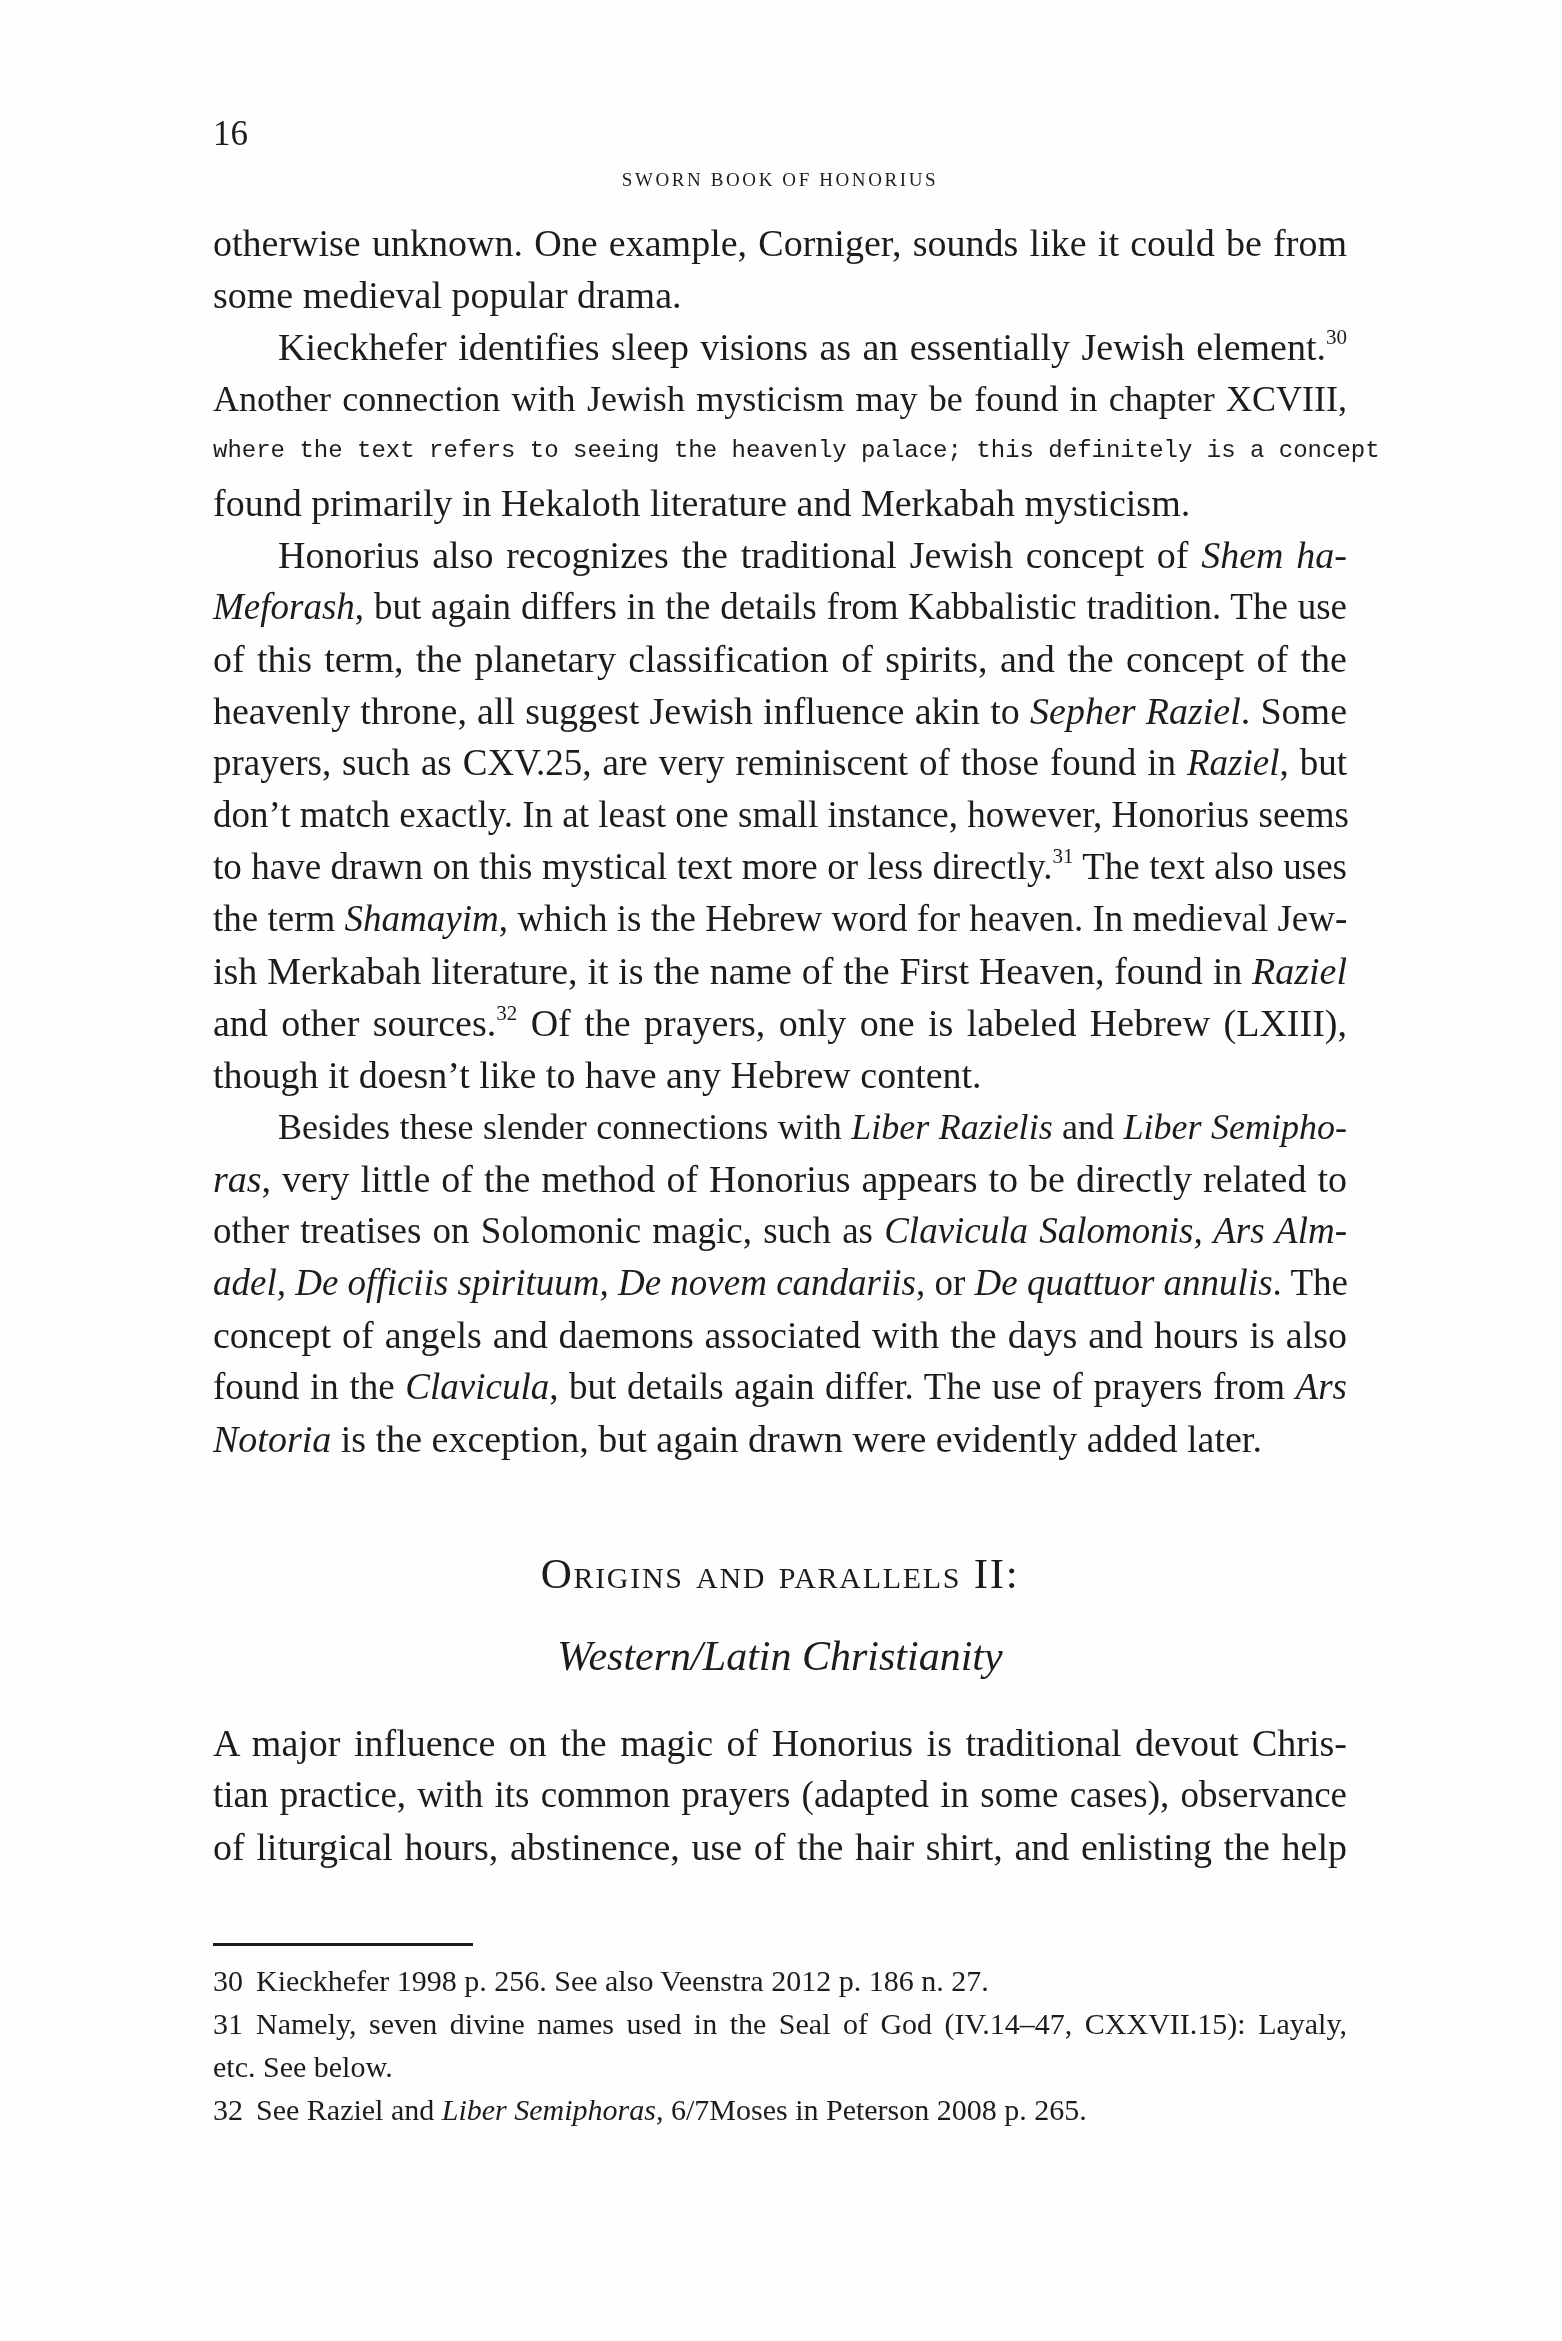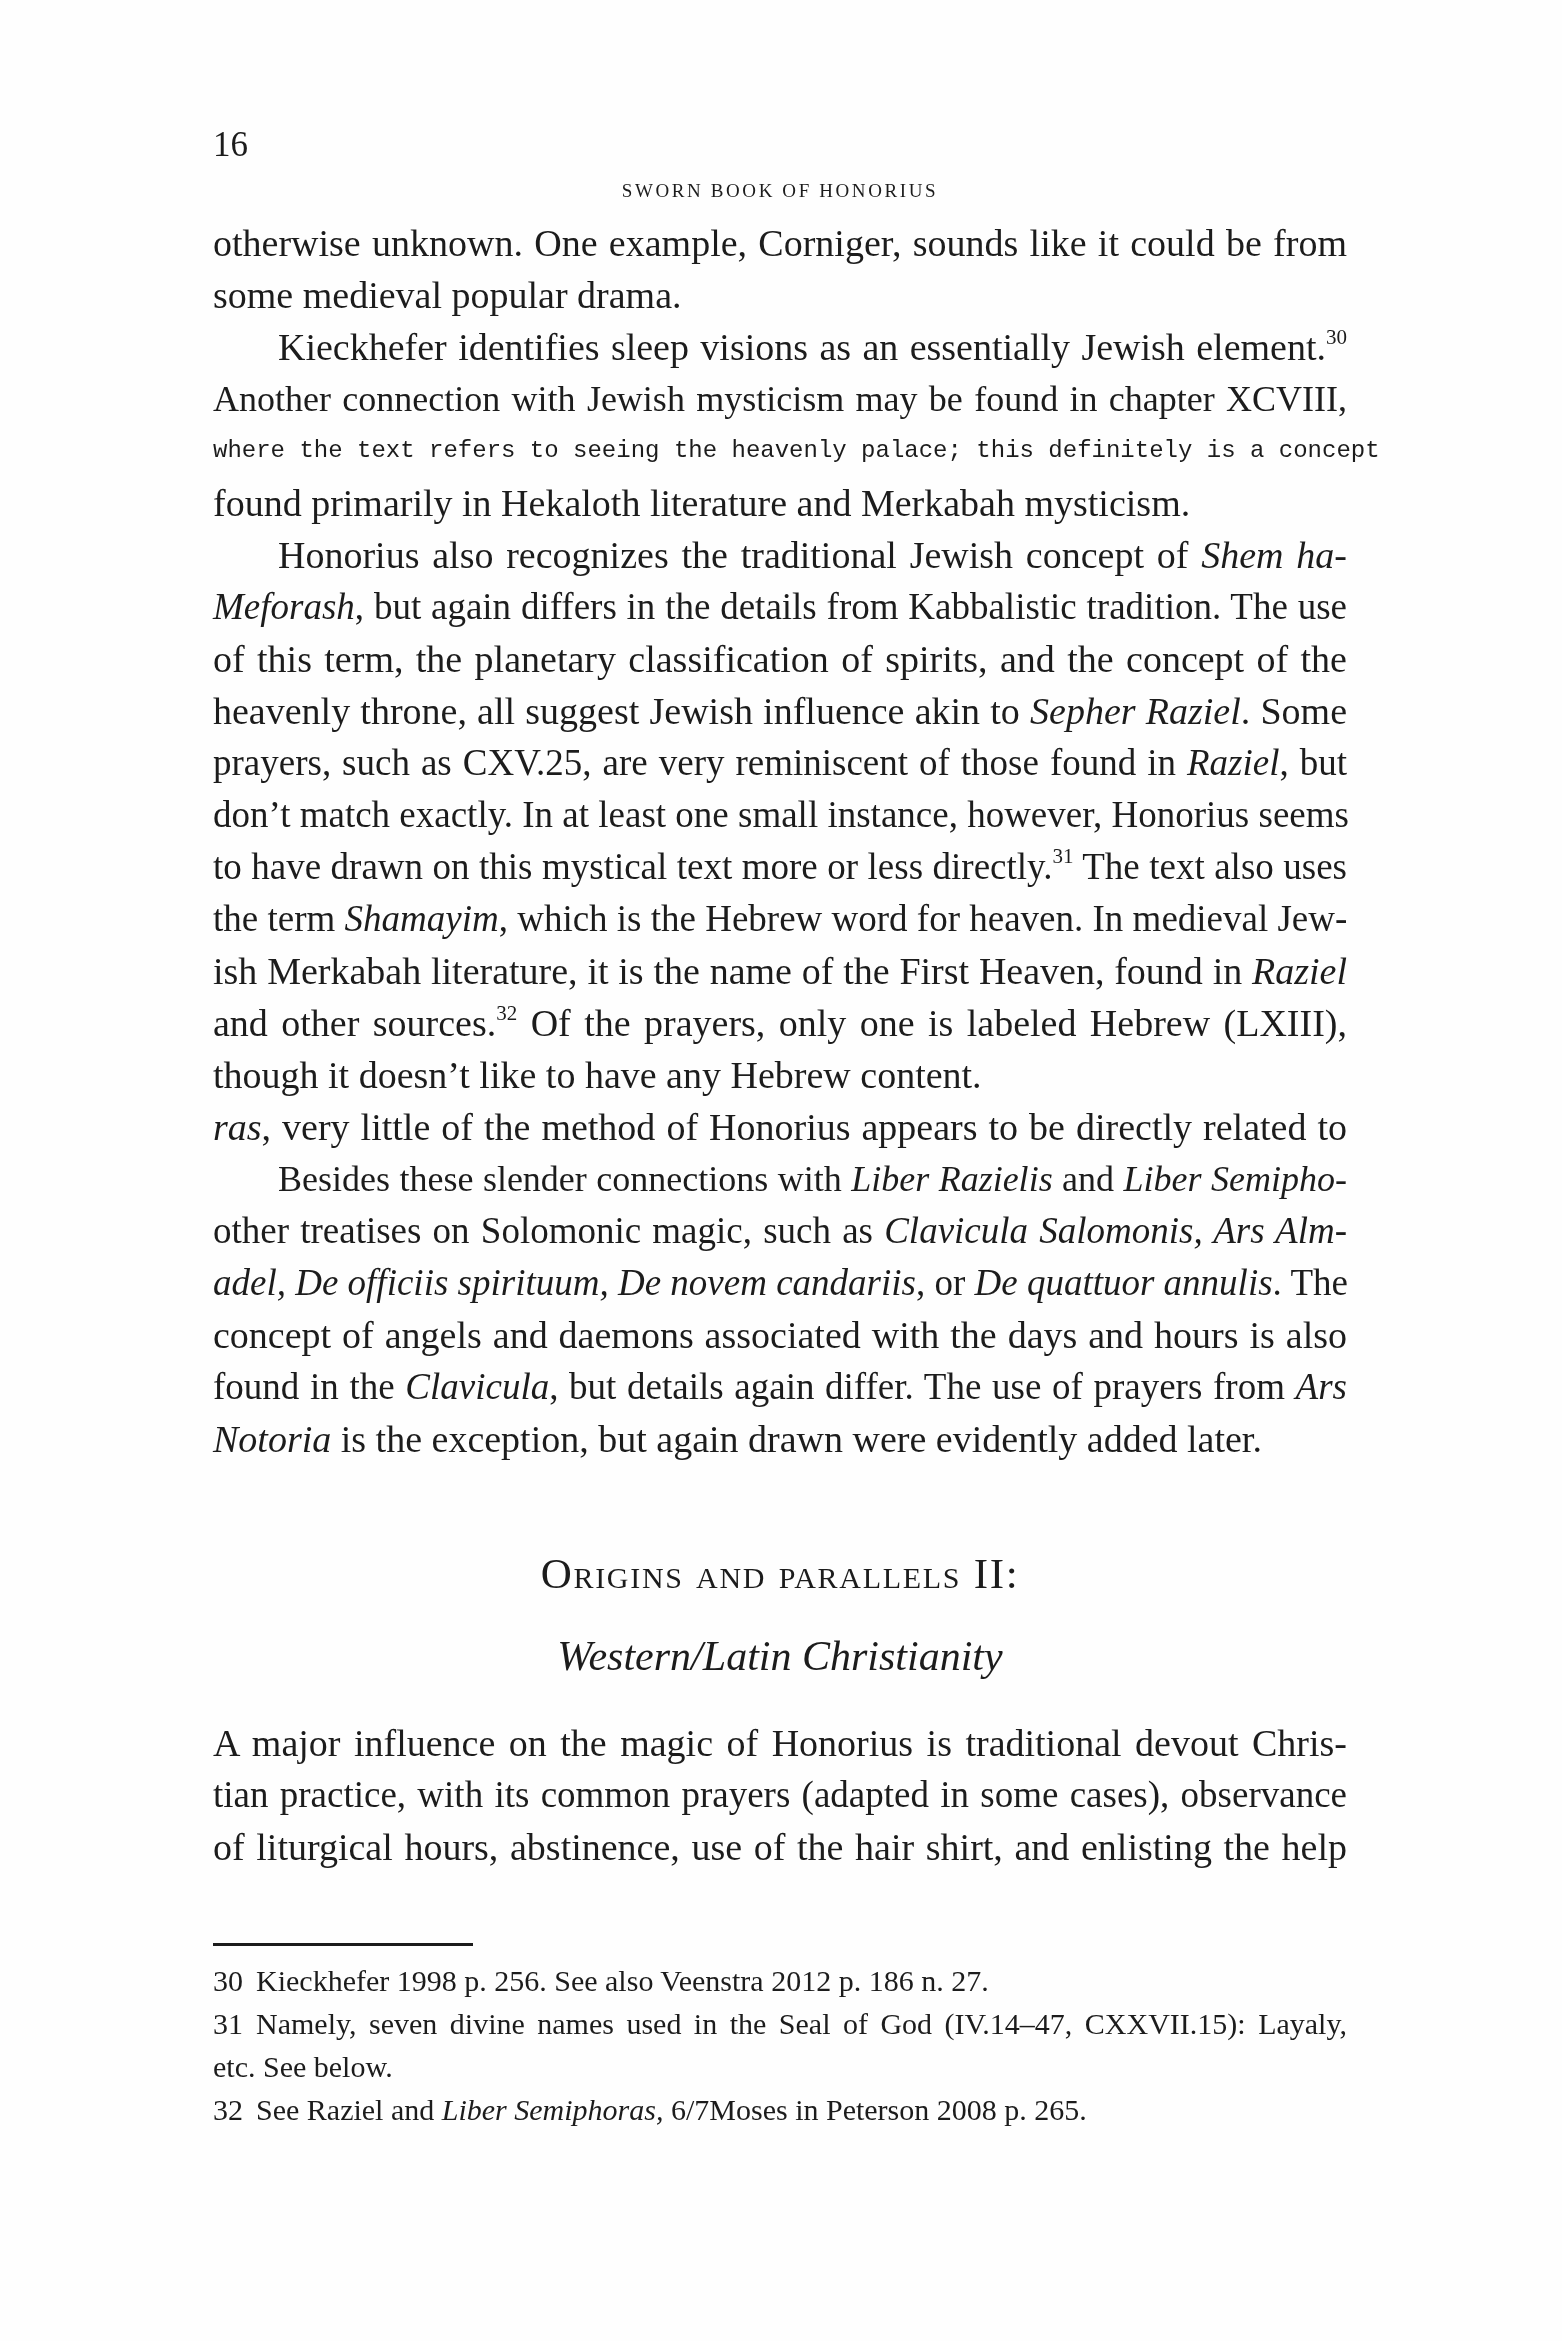--- a/index.html
+++ b/index.html
@@ -1,20 +1,20 @@
 <!DOCTYPE html>
 <html style="font-size:14px"><head>
 <meta charset="utf-8">
 <style>
   html, body { margin: 0; padding: 0; background: #ffffff; }
   body { width: 1562px; height: 2342px; position: relative; overflow: hidden;
          font-family: "Liberation Serif", "DejaVu Serif", serif; color: #1c1c1c; }
   .page { position: absolute; left: 0; top: 0; width: 1562px; height: 2342px; background: #fefefe; }
 
-  .running-head { position: absolute; top: 127px; left: 213px; width: 1134px; height: 35px; }
+  .running-head { position: absolute; top: 116px; left: 213px; width: 1134px; height: 35px; }
   .page-number { position: absolute; left: 0; top: 0; font-size: 35px; line-height: 35px; }
   .running-title { position: absolute; left: 0; width: 1134px; top: 7px; text-align: center;
                    font-size: 19px; line-height: 26px; letter-spacing: 2.6px; text-transform: uppercase; margin-top: 44px; }
 
   .block { position: absolute; left: 213px; width: 1134px; }
   .line { display: block; height: 52px; line-height: 52px; font-size: 38px; white-space: nowrap;
           text-align: justify; text-align-last: justify; overflow: visible; }
   .line.last { text-align-last: left; }
   .line.indent { padding-left: 65px; }
   .line .it { font-style: italic; }
@@ -56,22 +56,22 @@
       <div class="line" style="font-size: 37px;"><span class="it">Meforash</span><span>, but again differs in the details from Kabbalistic tradition. The use</span></div>
       <div class="line"><span>of this term, the planetary classification of spirits, and the concept of the</span></div>
       <div class="line"><span>heavenly throne, all suggest Jewish influence akin to </span><span class="it">Sepher Raziel</span><span>. Some</span></div>
       <div class="line" style="font-size: 37px;"><span>prayers, such as CXV.25, are very reminiscent of those found in </span><span class="it">Raziel</span><span>, but</span></div>
       <div class="line" style="font-size: 37px;"><span>don’t match exactly. In at least one small instance, however, Honorius seems</span></div>
       <div class="line" style="font-size: 37px;"><span>to have drawn on this mystical text more or less directly.</span><sup>31</sup><span> The text also uses</span></div>
       <div class="line" style="font-size: 37px;"><span>the term </span><span class="it">Shamayim</span><span>, which is the Hebrew word for heaven. In medieval Jew-</span></div>
       <div class="line" style="font-size: 38px;"><span>ish Merkabah literature, it is the name of the First Heaven, found in </span><span class="it">Raziel</span></div>
       <div class="line"><span>and other sources.</span><sup>32</sup><span> Of the prayers, only one is labeled Hebrew (LXIII),</span></div>
       <div class="line last"><span>though it doesn’t like to have any Hebrew content.</span></div>
+      <div class="line indent" style="font-size: 36px;"><span>Besides these slender connections with </span><span class="it">Liber Razielis</span><span> and </span><span class="it">Liber Semipho-</span></div>
       <div class="line"><span class="it">ras</span><span>, very little of the method of Honorius appears to be directly related to</span></div>
-      <div class="line indent" style="font-size: 36px;"><span>Besides these slender connections with </span><span class="it">Liber Razielis</span><span> and </span><span class="it">Liber Semipho-</span></div>
       <div class="line" style="font-size: 37px;"><span>other treatises on Solomonic magic, such as </span><span class="it">Clavicula Salomonis, Ars Alm-</span></div>
       <div class="line" style="font-size: 37px;"><span class="it">adel, De officiis spirituum, De novem candariis</span><span>, or </span><span class="it">De quattuor annulis</span><span>. The</span></div>
       <div class="line"><span>concept of angels and daemons associated with the days and hours is also</span></div>
       <div class="line" style="font-size: 37px;"><span>found in the </span><span class="it">Clavicula</span><span>, but details again differ. The use of prayers from </span><span class="it">Ars</span></div>
       <div class="line last"><span class="it">Notoria</span><span> is the exception, but again drawn were evidently added later.</span></div>
     </div>
 
   <div class="section-heading">Origins and parallels II:</div>
   <div class="section-subheading">Western/Latin Christianity</div>
 

